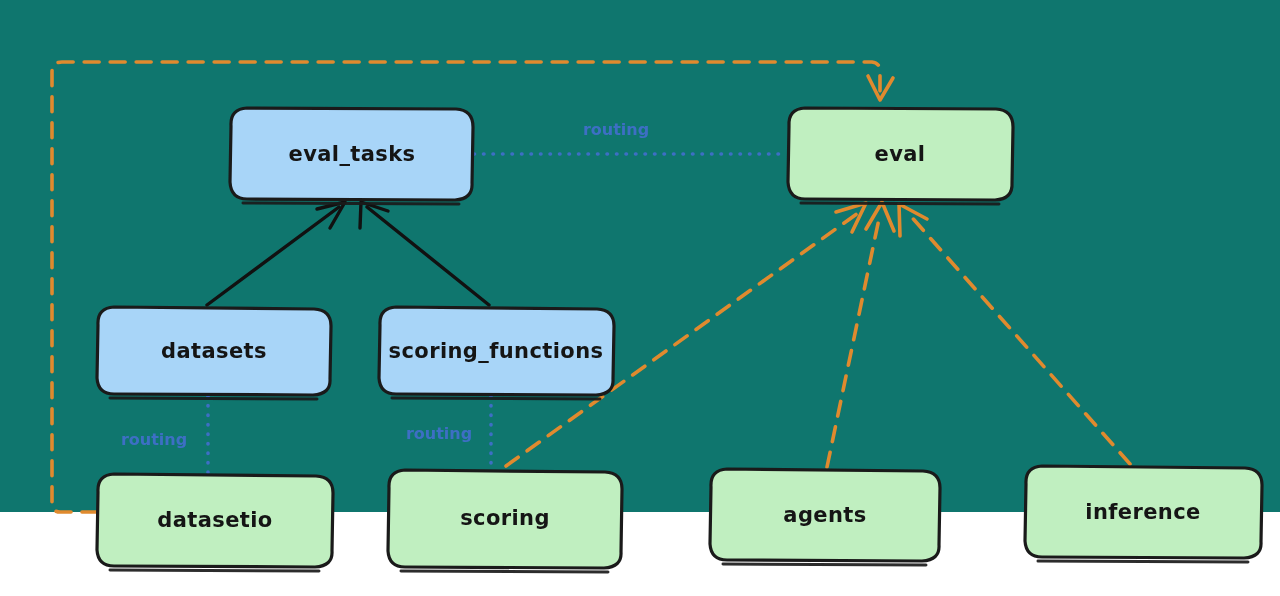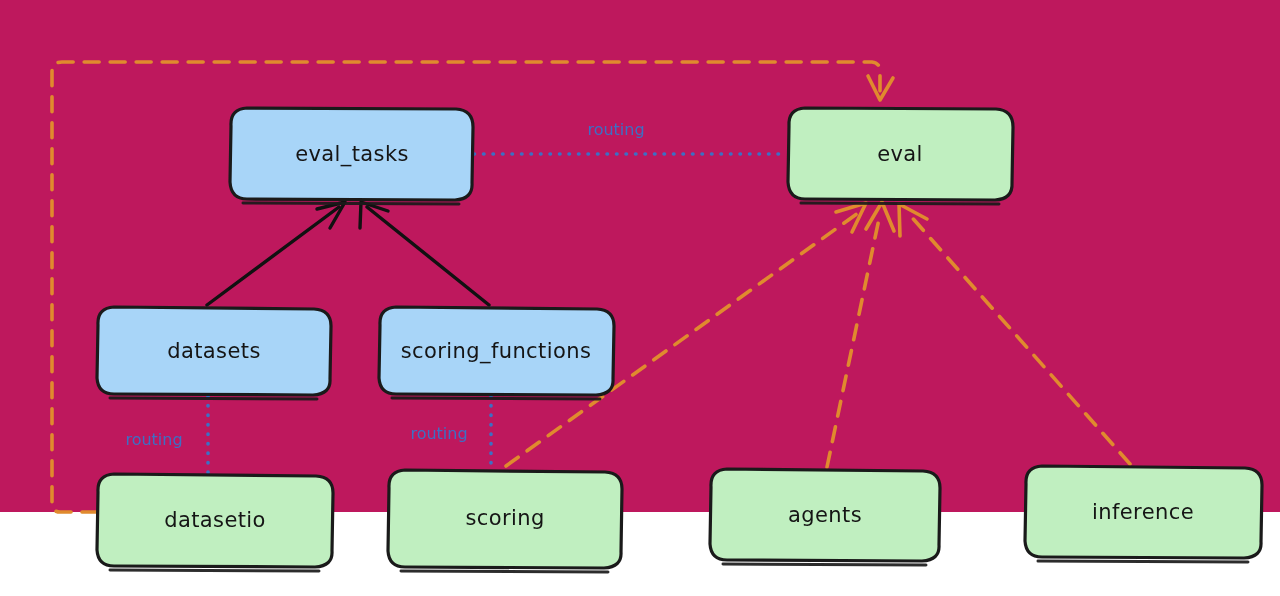--- a/index.html
+++ b/index.html
@@ -10,21 +10,22 @@
   body {
     width: 1280px;
     height: 596px;
     font-family: "DejaVu Sans", sans-serif;
     overflow: hidden;
   }
   #diagram-root {
     position: relative;
     width: 1280px;
     height: 512px;
-    background: #be185d;
+    background: #0f766e;
+    font-weight: bold;
   }
   svg#diagram-svg {
     position: absolute;
     top: 0;
     left: 0;
     width: 1280px;
     height: 596px;
     display: block;
   }
   .node-shape {

